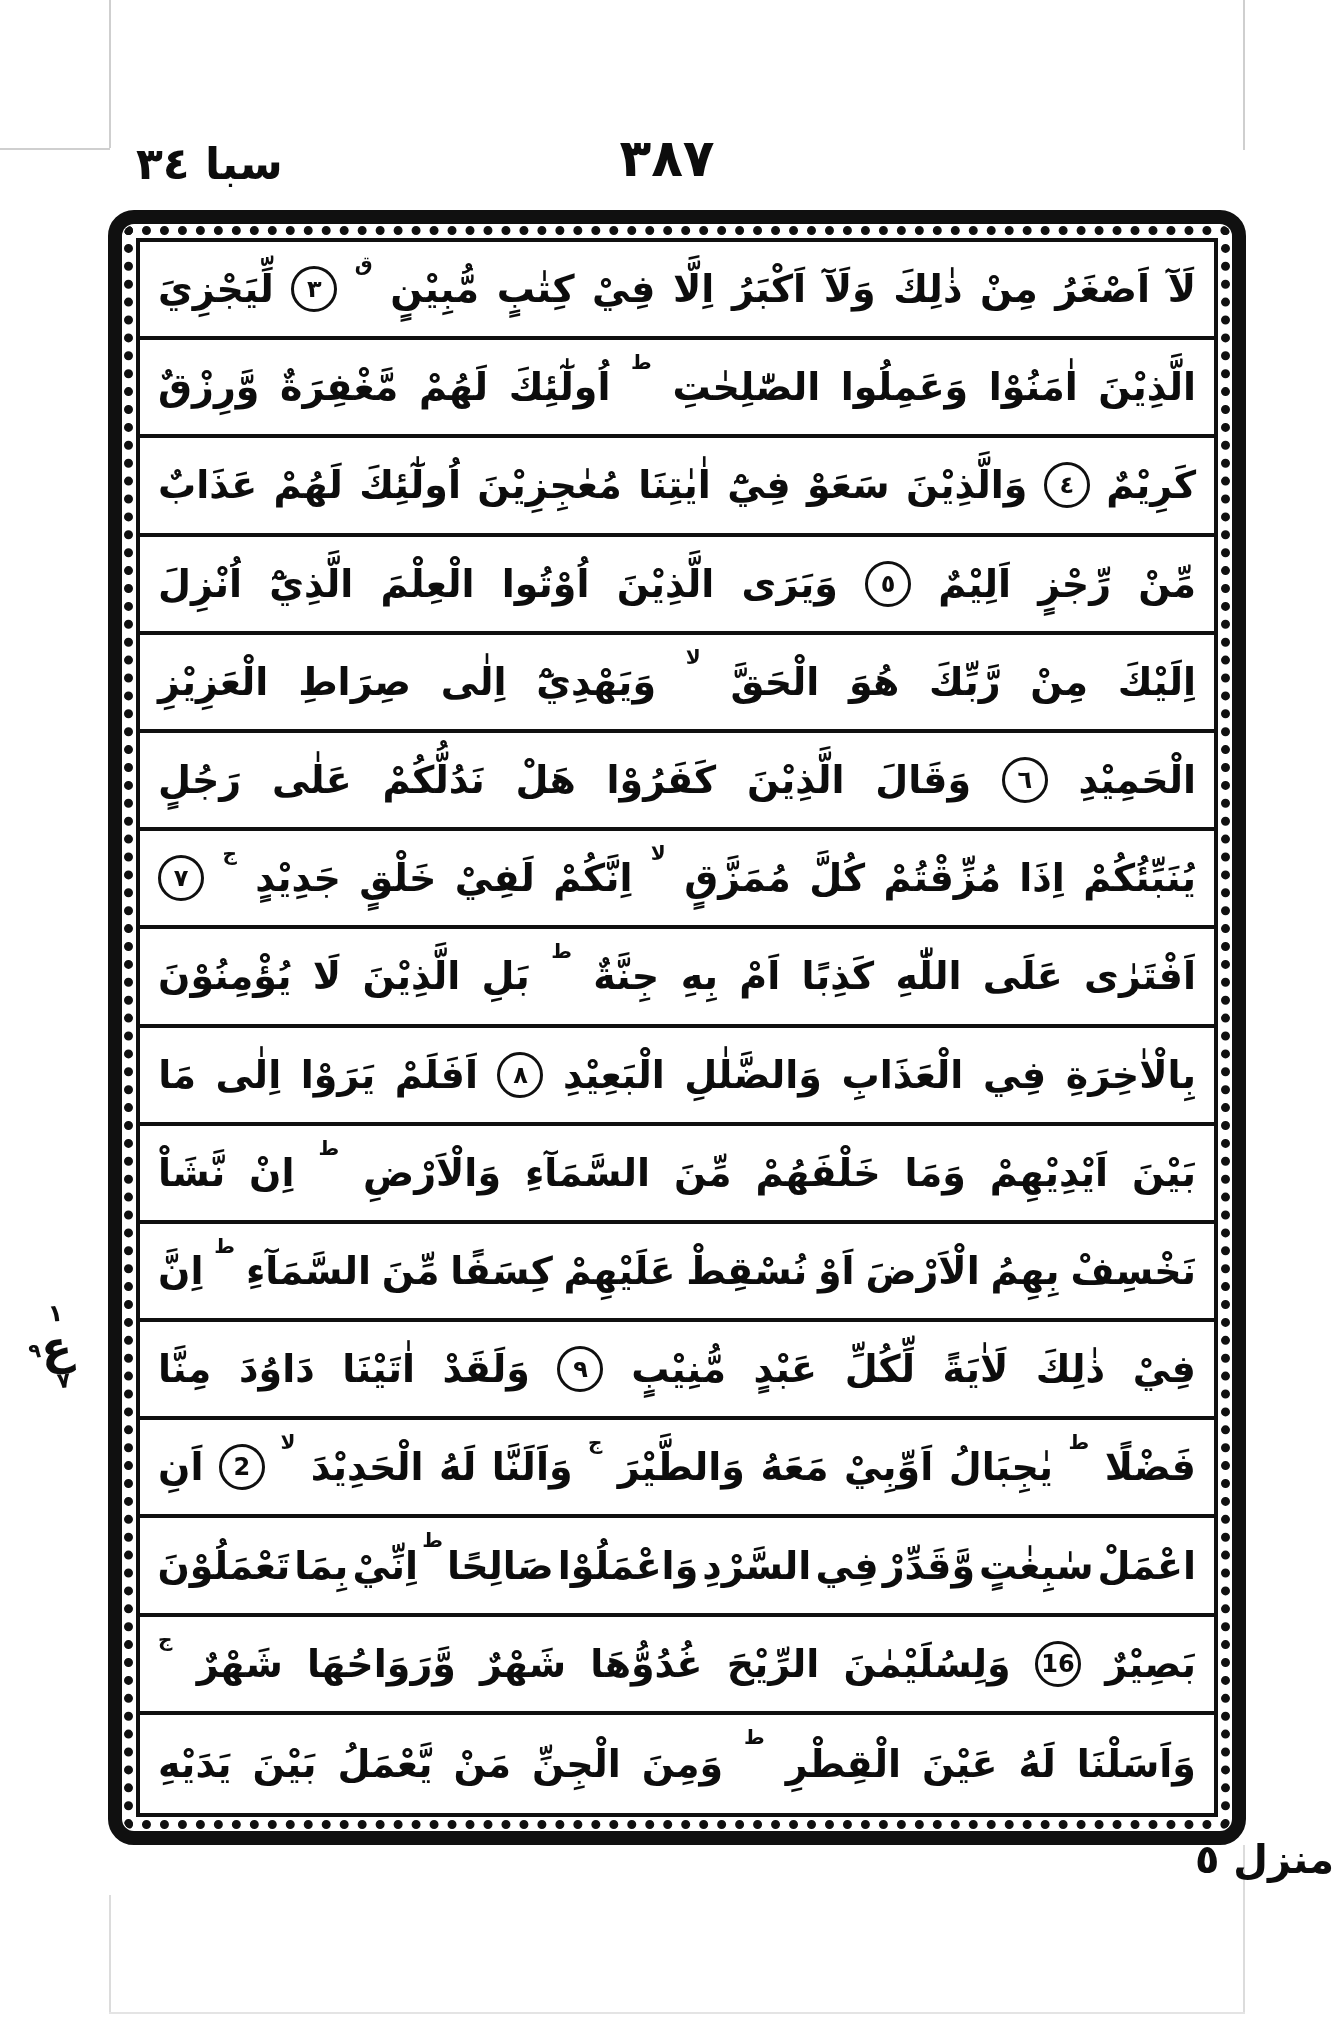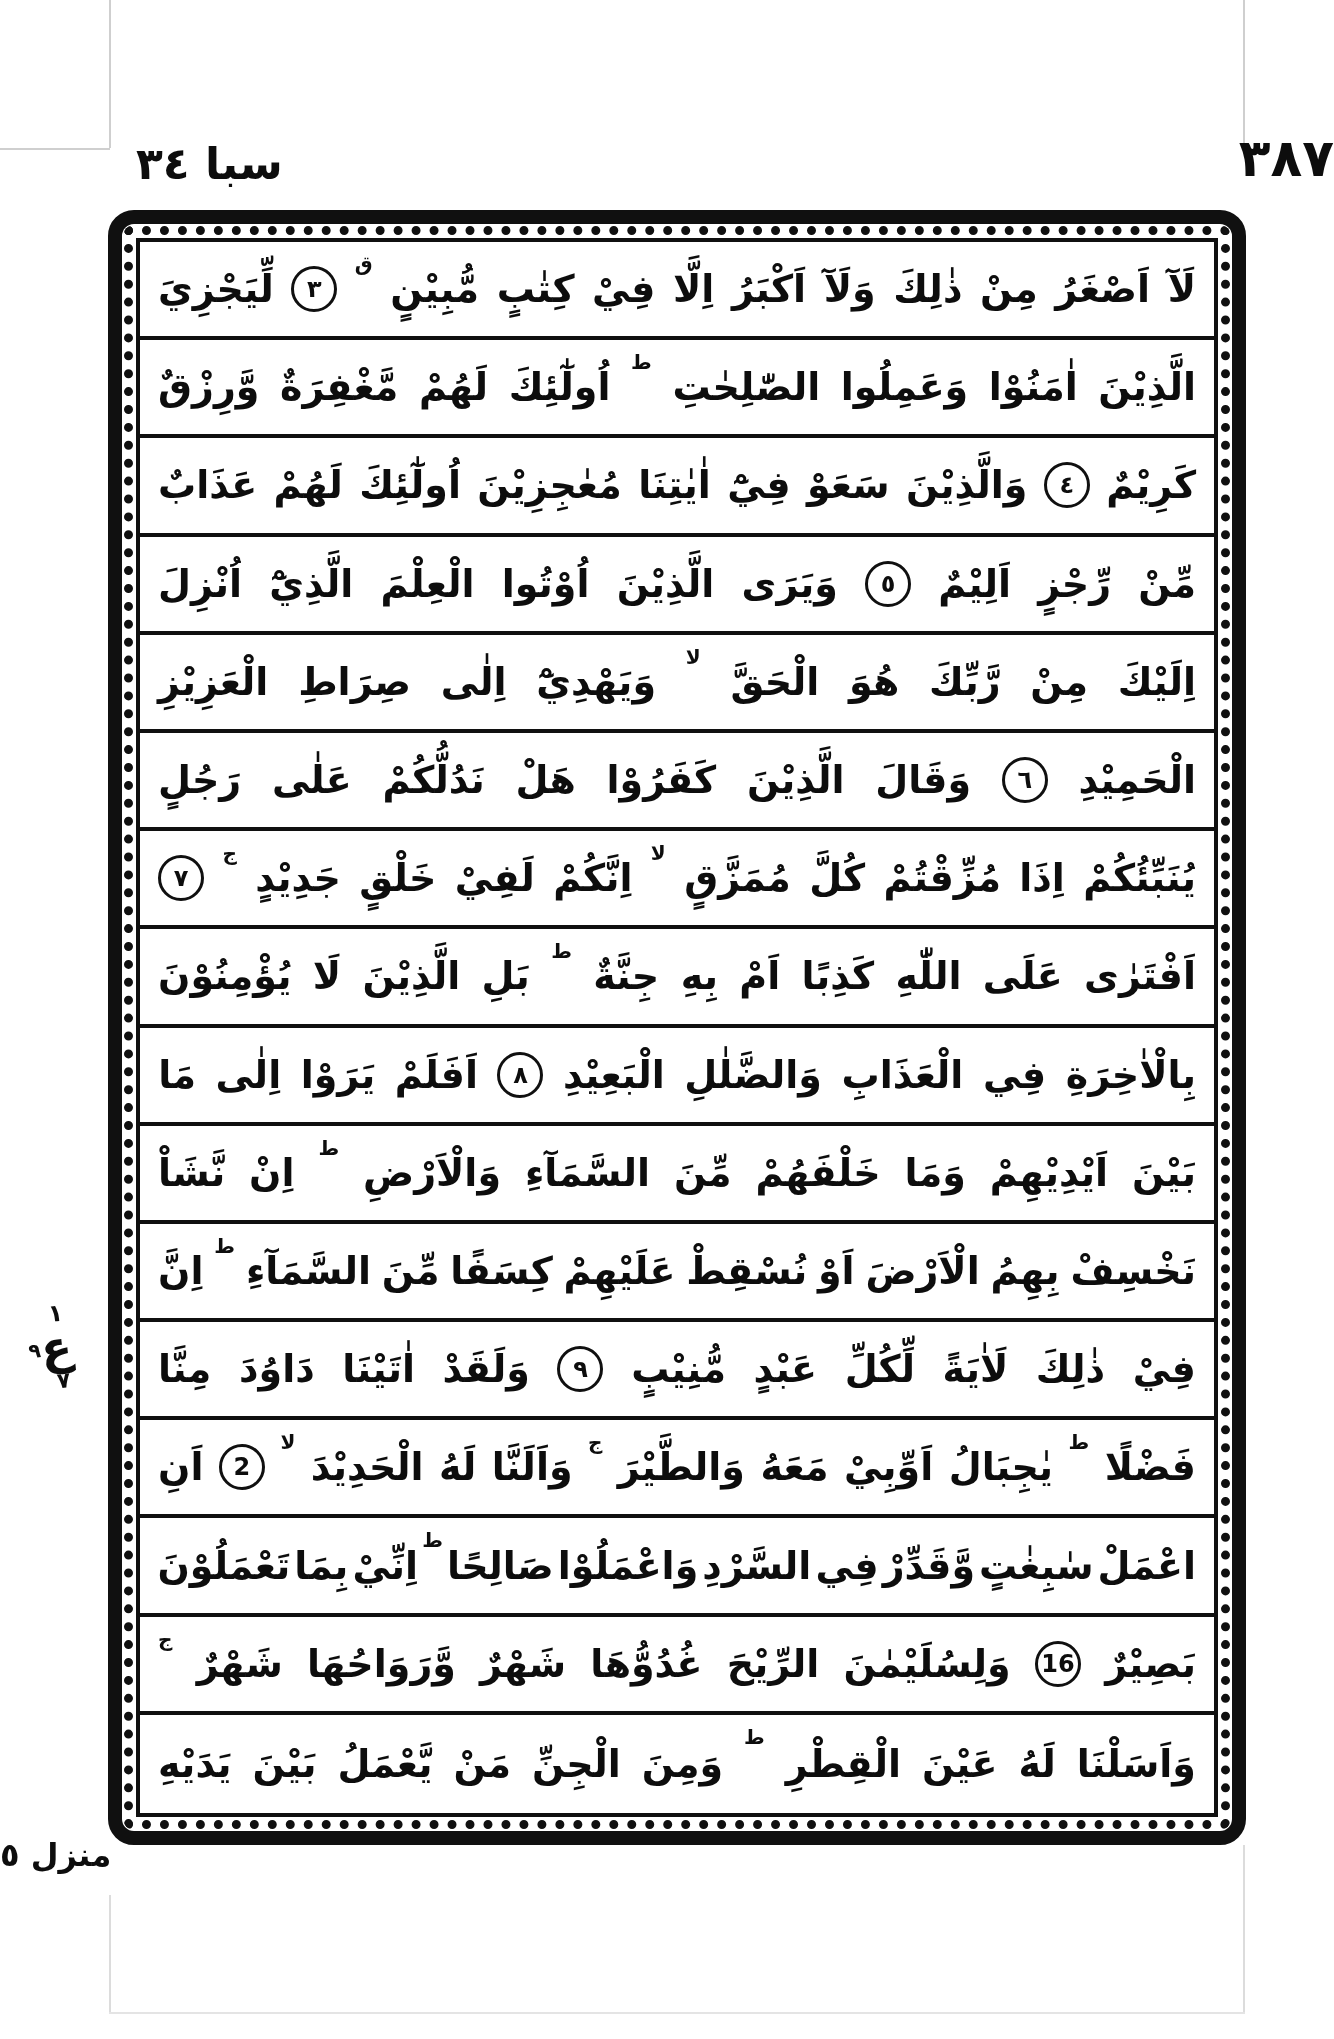--- a/index.html
+++ b/index.html
@@ -18,21 +18,21 @@
   .a-h1 { left: 0; top: 148px; width: 110px; height: 2px; }
   .a-v2 { left: 1243px; top: 0; width: 2px; height: 150px; }
   .a-v3 { left: 1243px; top: 1845px; width: 2px; height: 168px; background:#dcdcdc; }
   .a-v4 { left: 109px; top: 1895px; width: 2px; height: 118px; background:#dcdcdc; }
   .a-h2 { left: 109px; top: 2012px; width: 1136px; height: 2px; background:#e4e4e4; }
 
   
   .header { position: absolute; top: 0; left: 0; width: 100%; height: 205px; }
   .hdr { position: absolute; font-weight: 700; white-space: nowrap; }
   .hdr-left   { left: 130px;  top: 138px; font-size: 44px; margin-left: 6px; }
-  .hdr-center { left: 0; right: 0; top: 128px; text-align: right; font-size: 52px; }
+  .hdr-center { left: 0; right: 0; top: 128px; text-align: center; font-size: 52px; }
   .hdr-right  { right: 74px; top: 130px; font-size: 42px; }
 
   
   .frame {
     position: absolute; left: 108px; top: 210px;
     width: 1138px; height: 1635px;
     border: 14px solid #101010; border-radius: 26px;
     padding: 2px; background: #fff;
   }
   .bead {
@@ -80,21 +80,21 @@
     font-weight: 700; transform: rotate(-6deg);
   }
   .ruku .r-top { font-size: 24px; margin-right: -18px; }
   .ruku .r-ain { font-size: 46px; line-height: 0.9; }
   .ruku .r-ain .r-num { font-size: 20px; vertical-align: 8px; }
   .ruku .r-bottom { font-size: 22px; margin-left: 20px; }
 
   
   .footer {
     position: absolute; top: 1836px; left: 0; width: 100%;
-    text-align: left; font-size: 32px; font-weight: 700;
+    text-align: right; font-size: 40px; font-weight: 700;
   }
 </style>
 </head>
 <body>
 
 <div class="artifact a-v1"></div>
 <div class="artifact a-h1"></div>
 <div class="artifact a-v2"></div>
 <div class="artifact a-v3"></div>
 <div class="artifact a-v4"></div>

